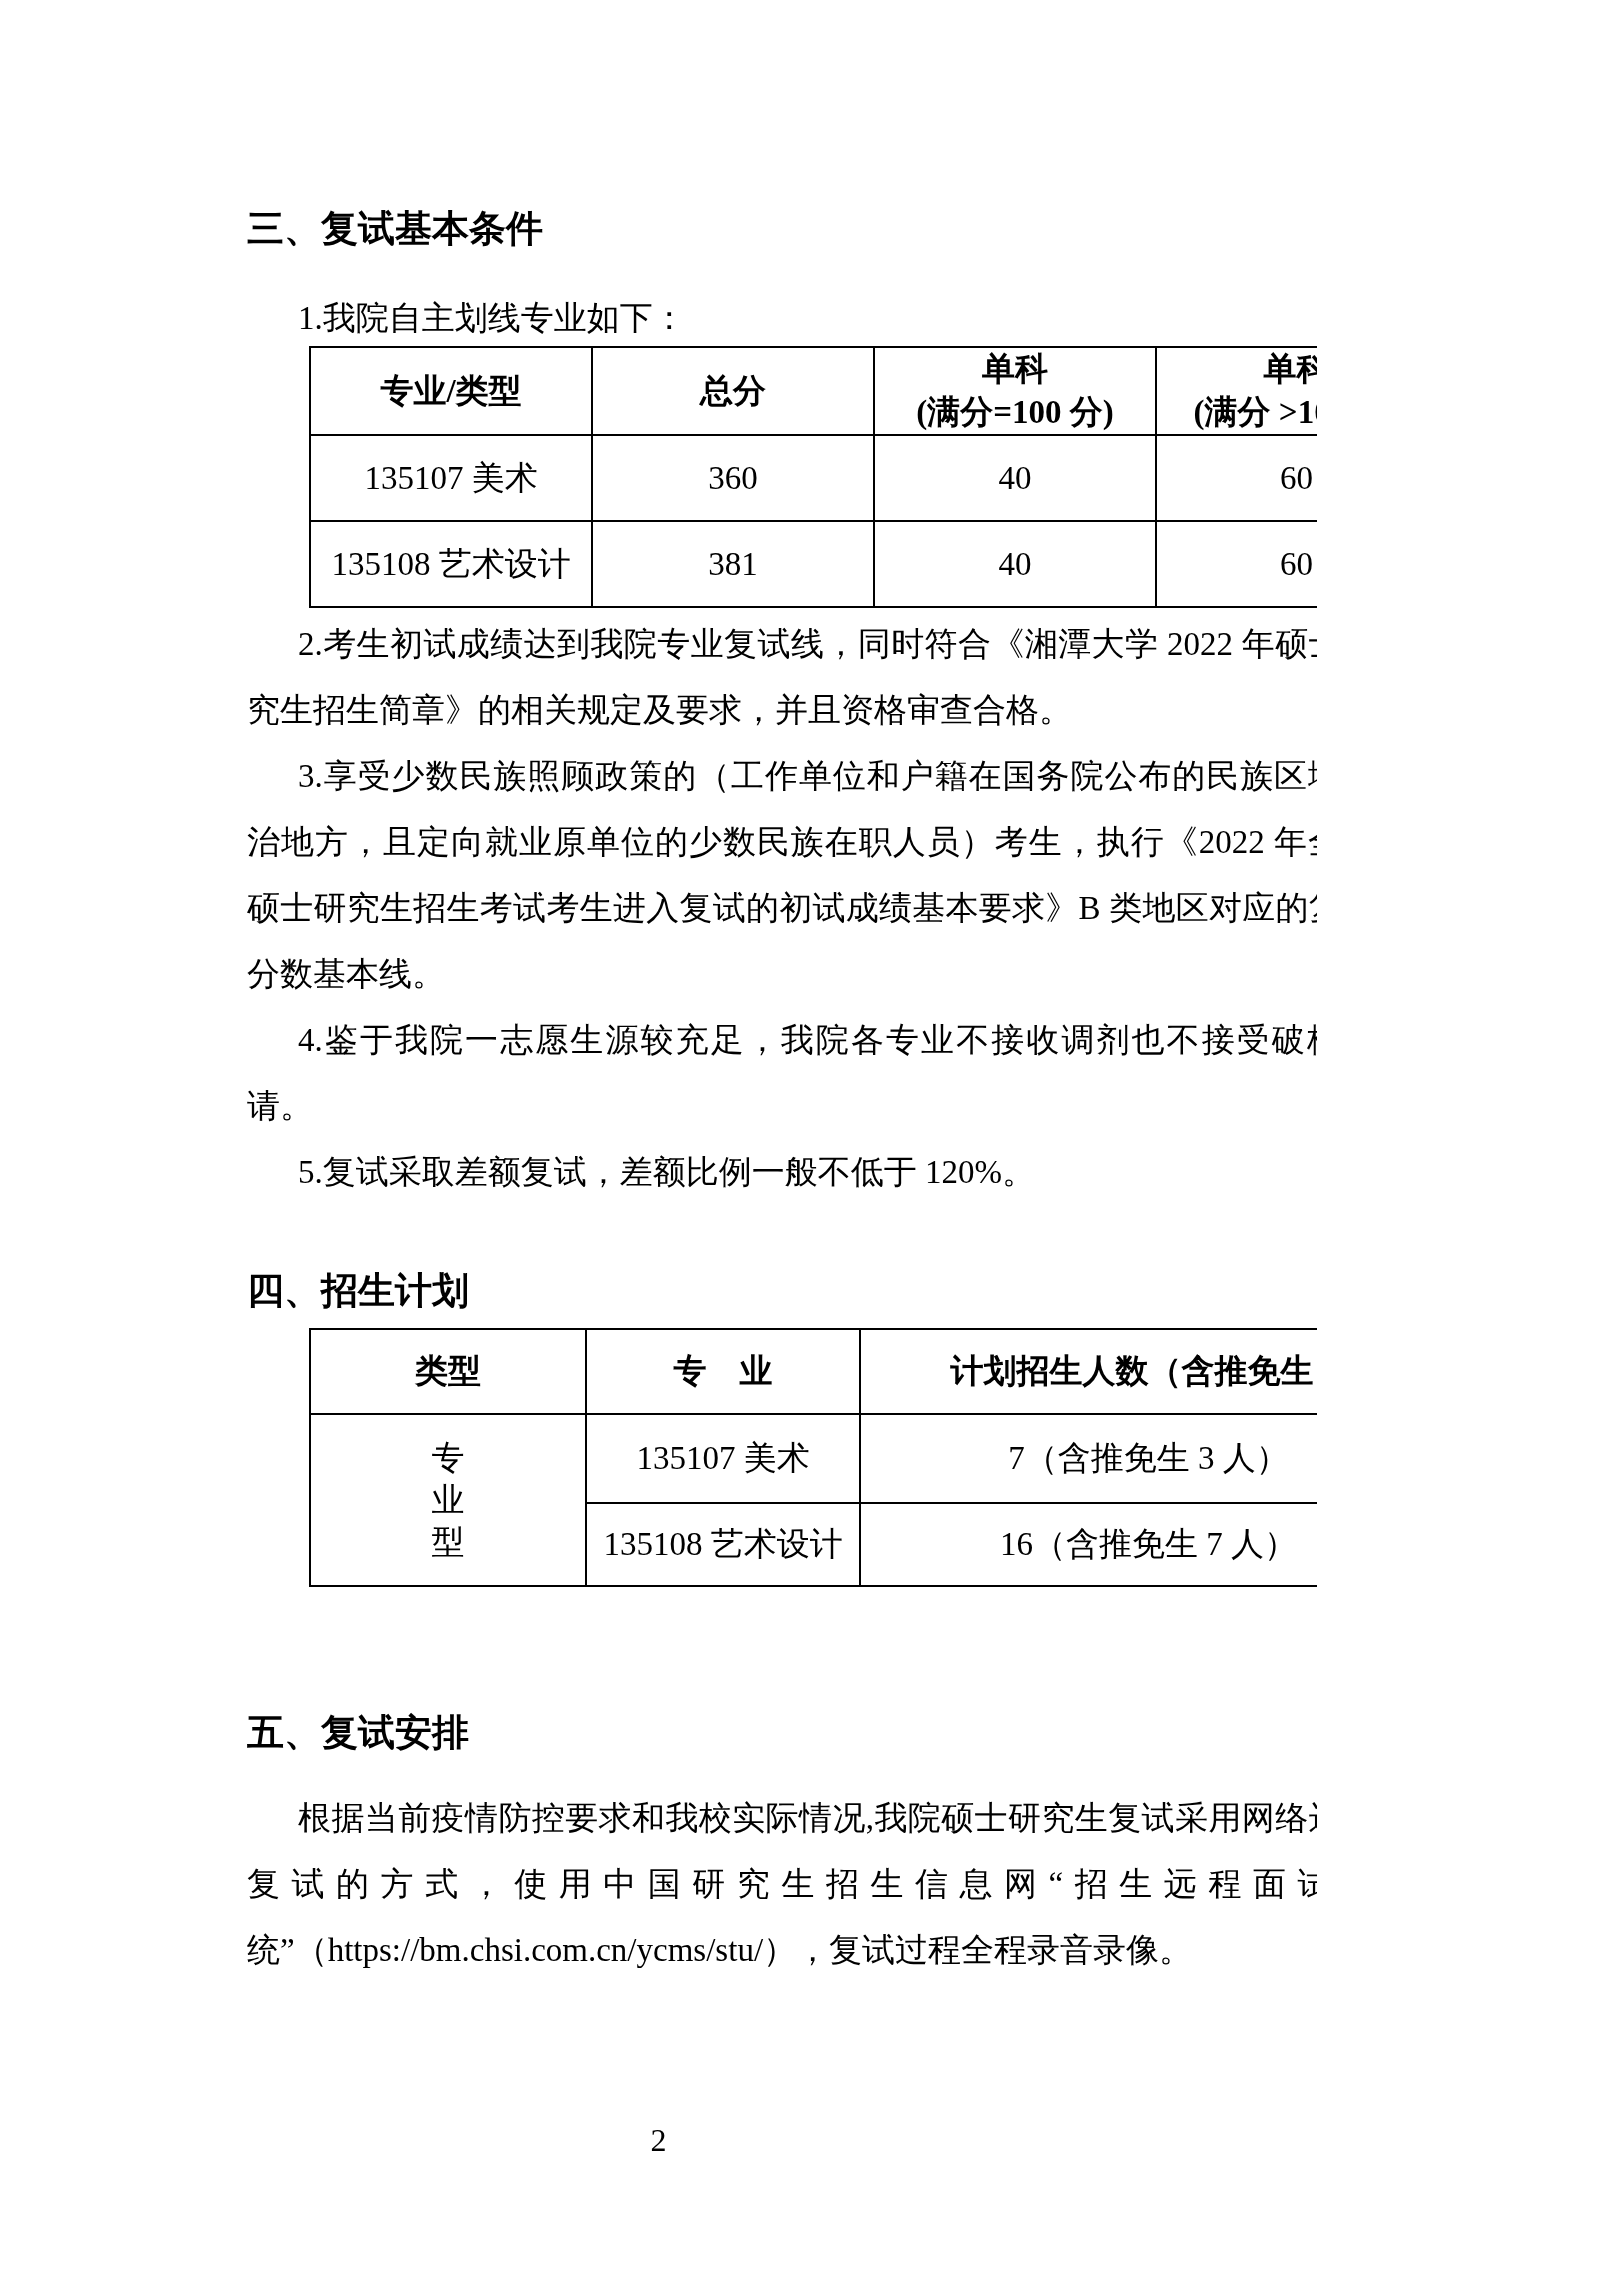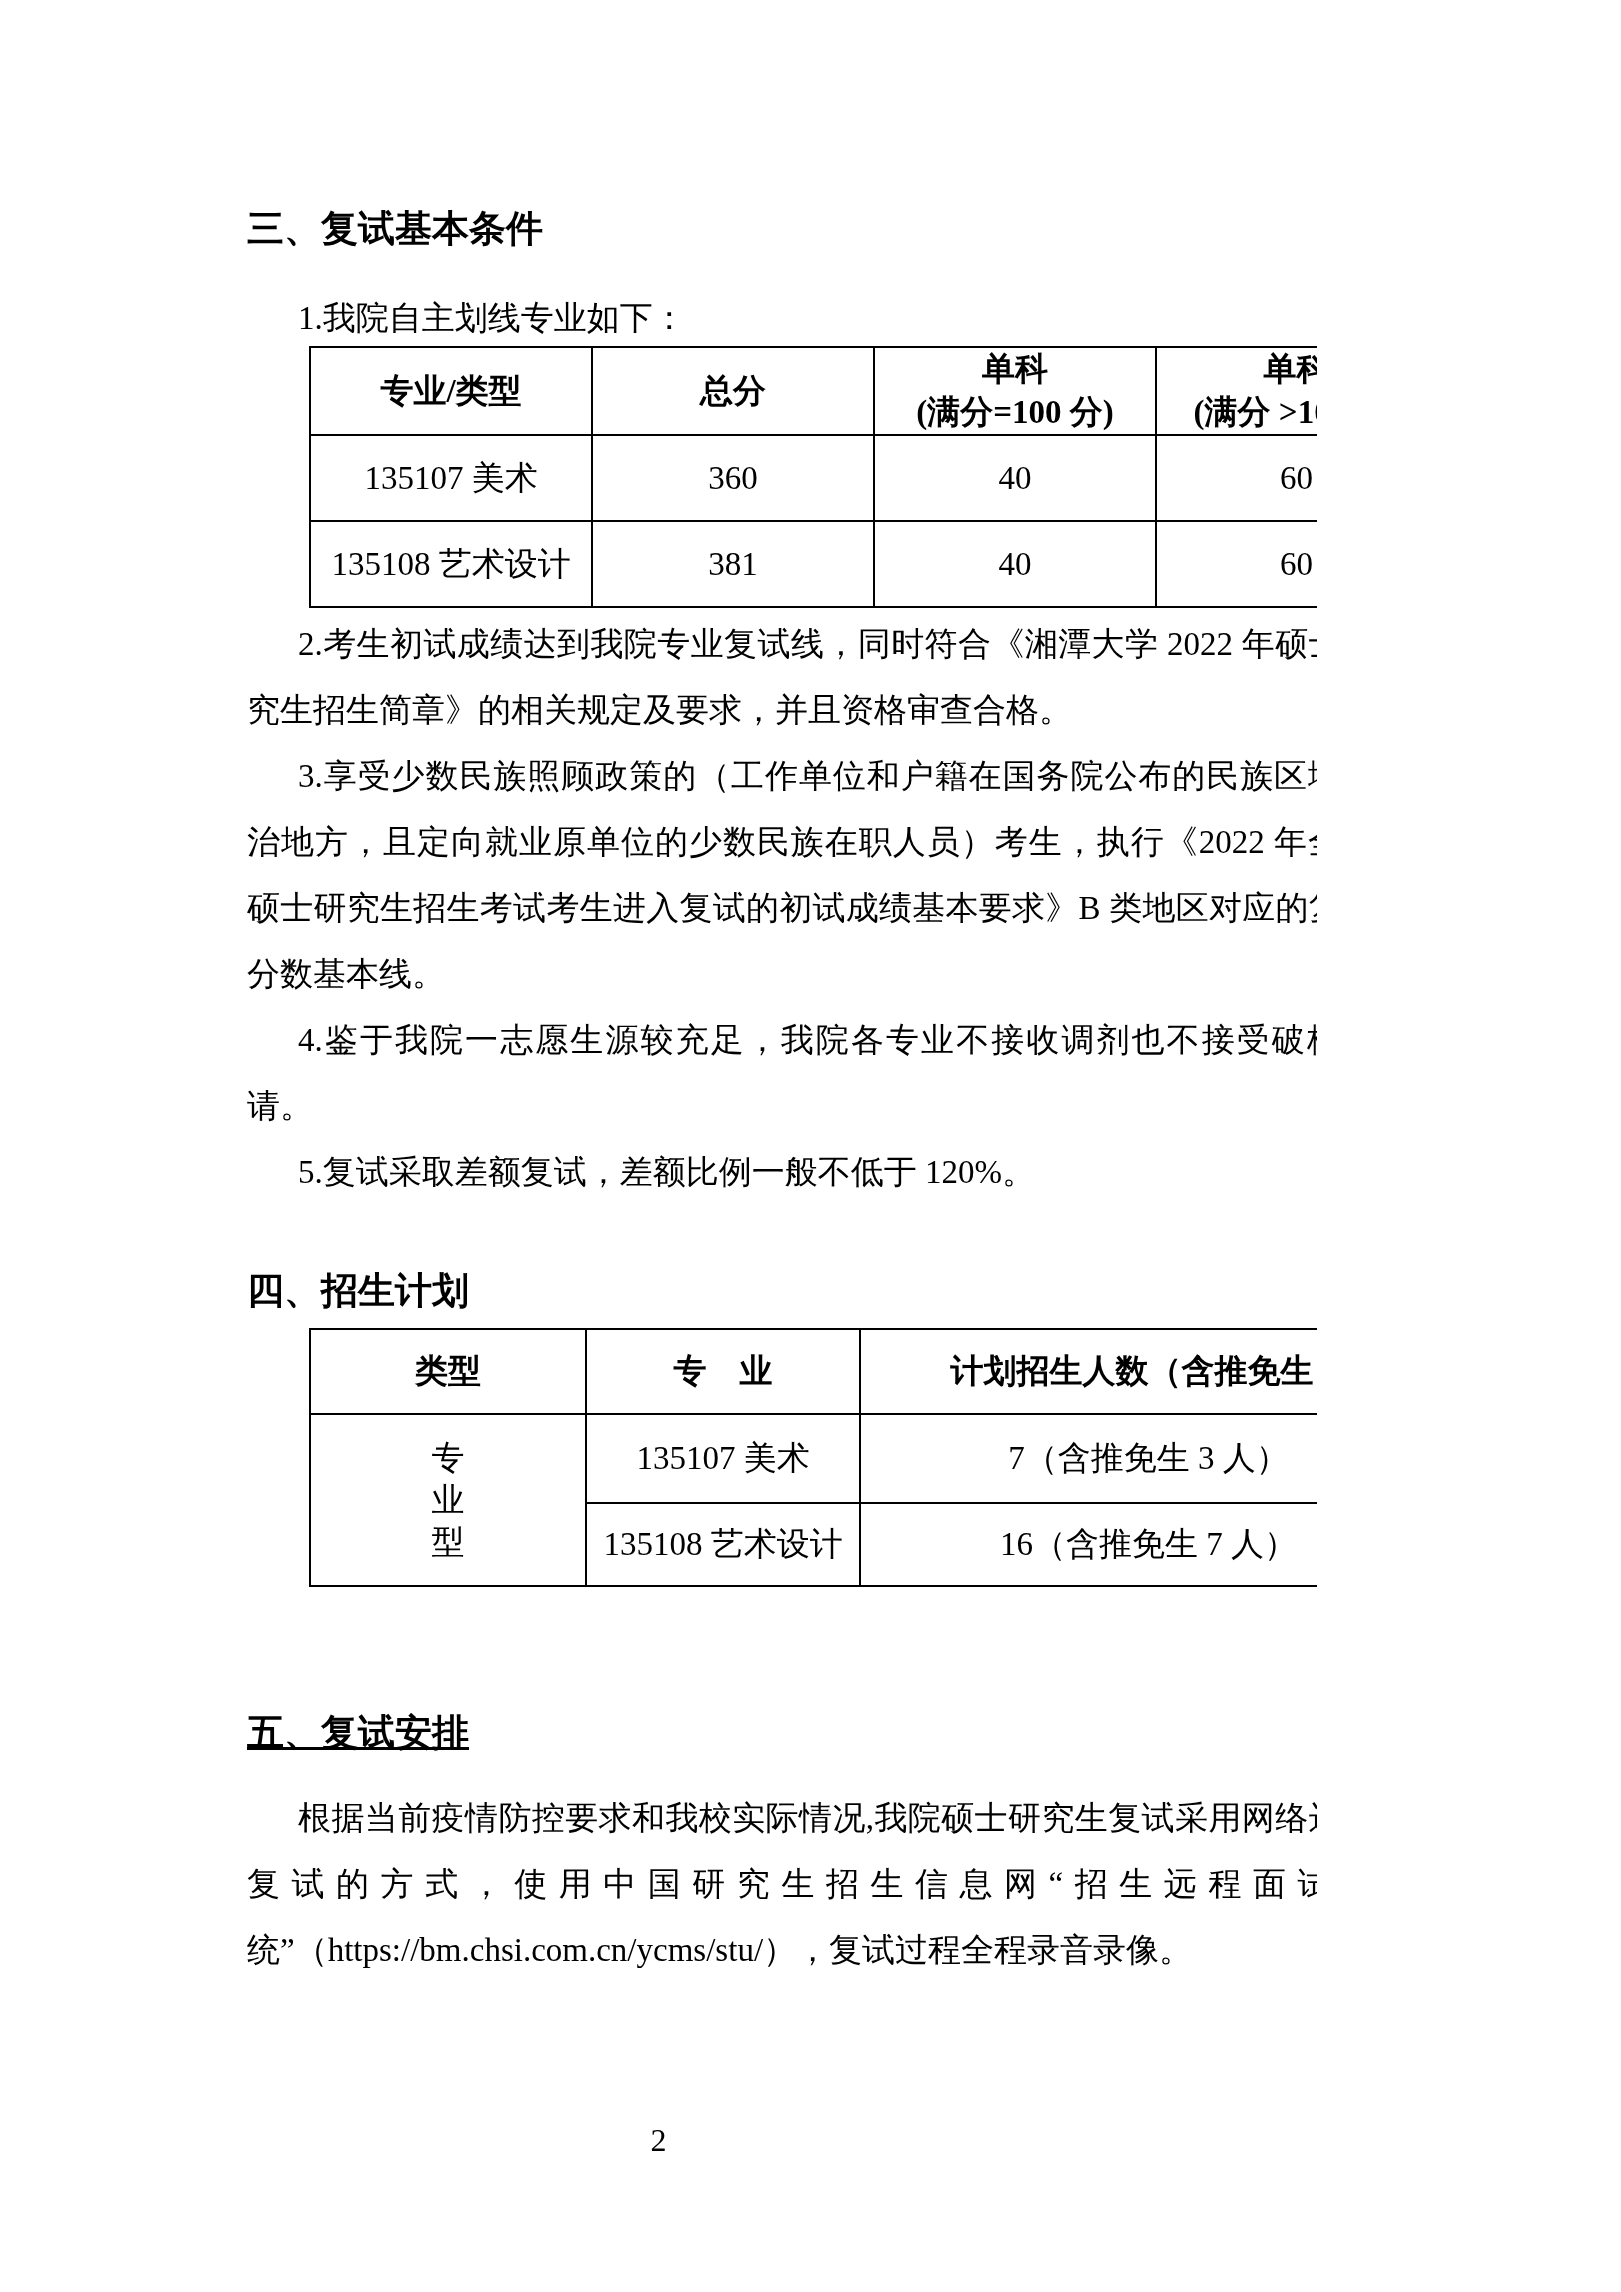--- a/index.html
+++ b/index.html
@@ -16,21 +16,21 @@
     position: absolute;
     left: 247px;
     font-family: "Liberation Sans", "DejaVu Sans", sans-serif;
     font-weight: 700;
     font-size: 37px;
     line-height: 45px;
     white-space: nowrap;
   }
   #heading-s3 { top: 206px; }
   #heading-s4 { top: 1268px; text-align: center; }
-  #heading-s5 { top: 1710px; text-decoration: underline; }
+  #heading-s5 { top: 1710px; }
 
   .intro-line {
     position: absolute;
     left: 247px;
     top: 296px;
     width: 1128px;
     font-size: 33px;
     line-height: 45px;
     text-indent: 51px;
   }

